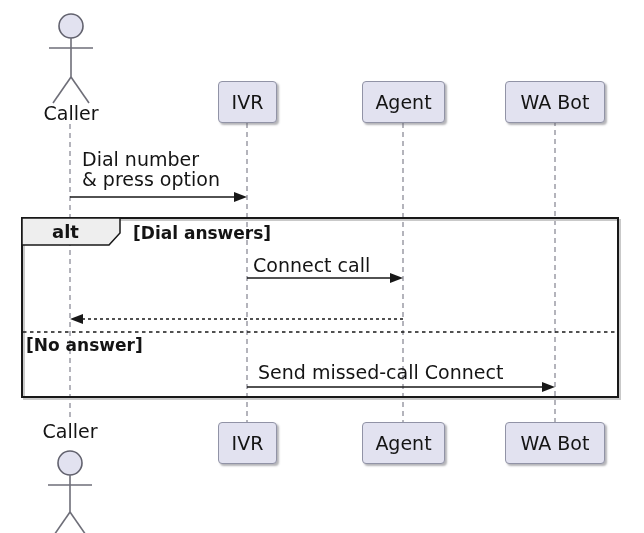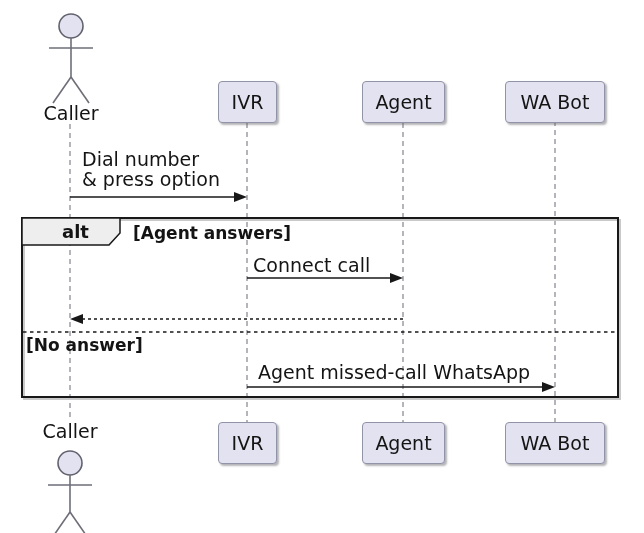--- a/index.html
+++ b/index.html
@@ -19,21 +19,21 @@
   }
   .actor-label{
     position:absolute;width:66px;text-align:center;
     font-size:19px;line-height:19px;
   }
   .msg-label{
     position:absolute;font-size:19px;line-height:20px;white-space:nowrap;
   }
   .alt-title{
     position:absolute;left:22px;top:222px;width:87px;text-align:center;
-    font-weight:bold;font-size:18px;line-height:19px;padding-left:10px;
+    font-weight:bold;font-size:18px;line-height:19px;
   }
   .guard{
     position:absolute;font-weight:bold;font-size:17px;line-height:18px;
     white-space:nowrap;
   }
 </style>
 </head>
 <body>
 
 <div class="canvas">
@@ -110,19 +110,19 @@
   </div>
   <div class="participant" style="left:505px;top:422px;width:100px;">
     <span>WA Bot</span>
   </div>
 
   <div class="msg-label" style="left:82px;top:149px;">
     <span style="display:block;">Dial number</span>
     <span style="display:block;">&amp; press option</span>
   </div>
   <div class="msg-label" style="left:253px;top:255px;">Connect call</div>
-  <div class="msg-label" style="left:258px;top:362px;">Agent missed-call WhatsApp</div>
+  <div class="msg-label" style="left:258px;top:362px;">Send missed-call Connect</div>
 
   <div class="alt-title">alt</div>
-  <div class="guard" style="left:133px;top:224px;">[Agent answers]</div>
+  <div class="guard" style="left:133px;top:224px;">[Dial answers]</div>
   <div class="guard" style="left:26px;top:336px;">[No answer]</div>
 
 </div>
 
 </body></html>

